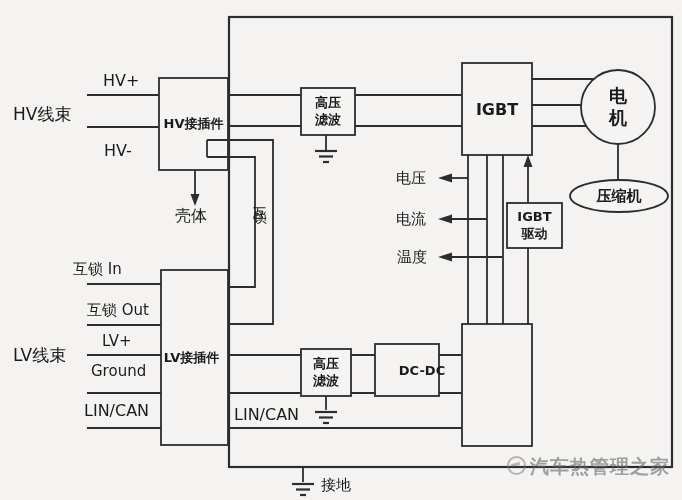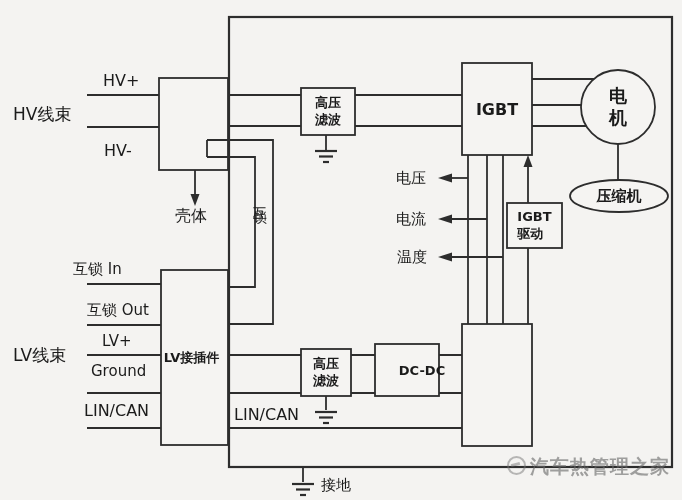--- a/index.html
+++ b/index.html
@@ -8,21 +8,21 @@
     background:#f4f3f1; overflow:hidden;
     font-family:"DejaVu Sans","Liberation Sans",sans-serif;
   }
   .stage svg{position:absolute;left:0;top:0;}
   .lbl{
     position:absolute; font-weight:normal; color:#1b1b1b;
     white-space:nowrap; line-height:1.1;
   }
   .box-lbl{
     position:absolute; display:flex; align-items:center; justify-content:center;
-    font-weight:bold; color:#1b1b1b;
+    text-align:center; font-weight:bold; color:#1b1b1b;
   }
   .two-line span{display:block; line-height:1.25;}
   .vert{
     writing-mode:vertical-rl; text-orientation:upright; letter-spacing:3px;
   }
   .watermark{
     position:absolute; left:530px; top:454px; font-size:19px; font-weight:bold;
     color:rgba(105,105,105,0.62); letter-spacing:1px; white-space:nowrap;
   }
   .wm-logo{
@@ -123,20 +123,21 @@
     <rect x="301" y="349" width="50" height="47" fill="#f5f4f2" stroke="#2d2d2d" stroke-width="1.8"></rect>
     <rect x="375" y="344" width="64" height="52" fill="#f5f4f2" stroke="#2d2d2d" stroke-width="1.8"></rect>
     <rect x="462" y="324" width="70" height="122" fill="#f5f4f2" stroke="#2d2d2d" stroke-width="1.8"></rect>
     <circle cx="618" cy="107" r="37" fill="#f5f4f2" stroke="#2d2d2d" stroke-width="1.8"></circle>
     <ellipse cx="619" cy="196" rx="49" ry="16" fill="#f5f4f2" stroke="#2d2d2d" stroke-width="1.8"></ellipse>
   </svg>
 
   <div class="lbl" style="left:13px;top:105px;font-size:17px;">HV线束</div>
   <div class="lbl" style="left:103px;top:72px;font-size:16px;">HV+</div>
   <div class="lbl" style="left:104px;top:102px;font-size:16px;margin-top:40px;">HV-</div>
+  <div class="box-lbl" style="left:159px;top:78px;width:69px;height:92px;font-size:13px;">HV接插件</div>
   <div class="lbl" style="left:175px;top:207px;font-size:16px;">壳体</div>
   <div class="lbl vert" style="left:252px;top:196px;font-size:14px;">互锁</div>
 
   <div class="box-lbl two-line" style="left:301px;top:88px;width:54px;height:47px;font-size:13px;">
     <div>
         <span>高压</span>
         <span>滤波</span>
       </div>
   </div>
   <div class="box-lbl" style="left:462px;top:63px;width:70px;height:92px;font-size:16px;">IGBT</div>

